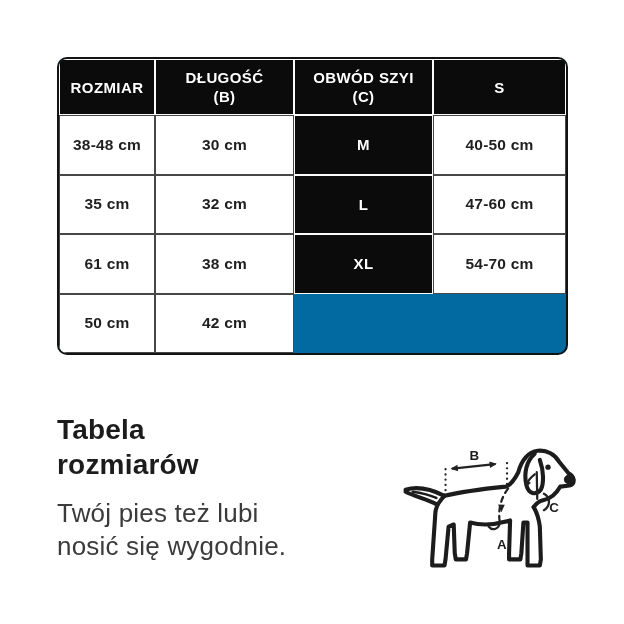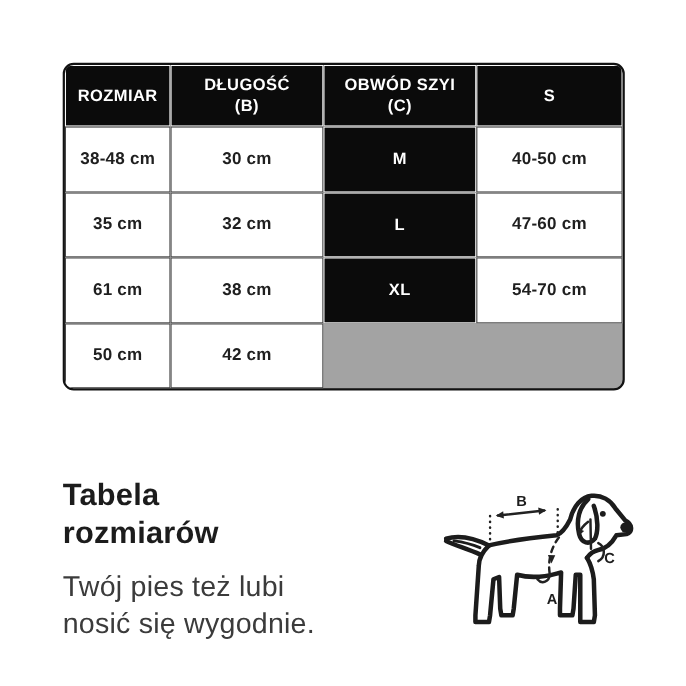--- a/index.html
+++ b/index.html
@@ -15,21 +15,21 @@
   .size-table {
     position: absolute;
     left: 57px; top: 57px;
     width: 511px; height: 298px;
     display: grid;
     grid-template-columns: 96px 139px 139px 1fr;
     grid-template-rows: 56px repeat(4, 1fr);
     border: 2px solid #121212;
     border-radius: 10px;
     overflow: hidden;
-    background: #a3a3a3;
+    background: #0369a1;
   }
   .cell {
     display: flex;
     flex-direction: column;
     align-items: center;
     justify-content: center;
     text-align: center;
   }
   .cell.dark {
     background: #0b0b0b;
@@ -44,21 +44,21 @@
     color: #1f1f1f;
     border: 1px solid #474747;
     font-weight: 600;
     font-size: 15.5px;
     letter-spacing: 0.2px;
   }
   .cell.head { font-size: 15px; line-height: 19px; }
   .cell .hl { display: block; }
 
   
-  .caption { position: absolute; left: 57px; top: 412px; width: 330px; margin-top: 20px; }
+  .caption { position: absolute; left: 57px; top: 412px; width: 330px; }
   .caption h2 {
     width: 230px;
     font-size: 28px;
     line-height: 35px;
     font-weight: 700;
     color: #1c1c1c;
     letter-spacing: 0.2px;
   }
   .caption p {
     margin-top: 15px;

